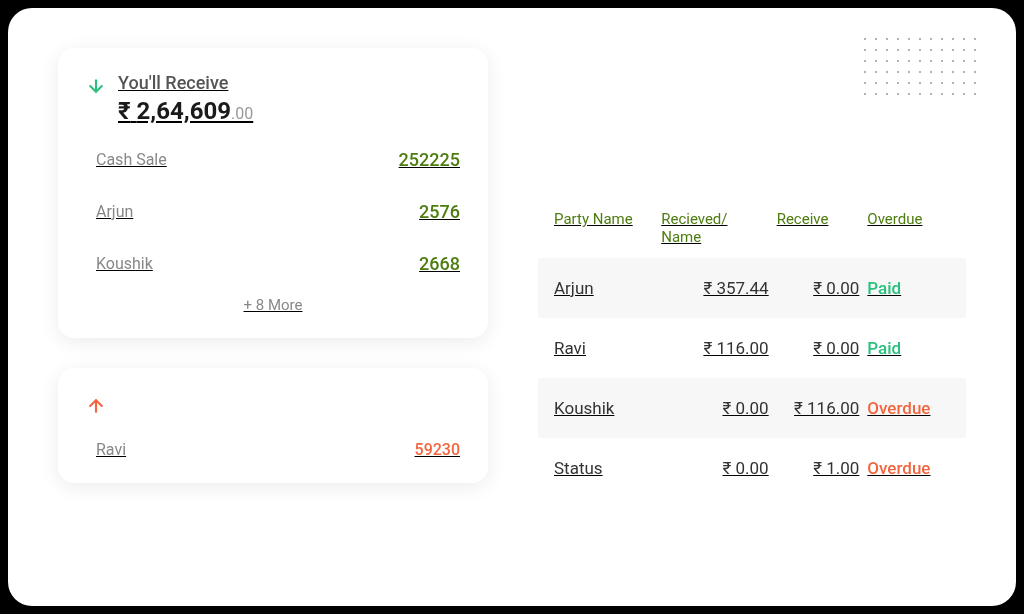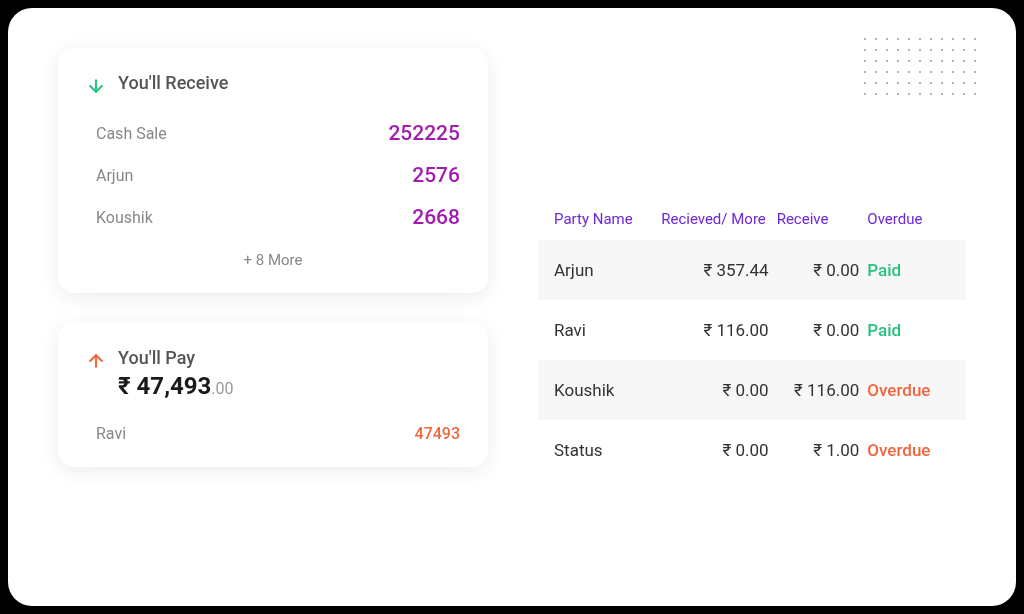--- a/index.html
+++ b/index.html
@@ -15,20 +15,21 @@
     .main-container {
       background: #fff;
       border-radius: 24px;
       width: 100%;
       max-width: 1008px;
       height: 598px;
       padding: 40px 50px;
       display: flex;
       gap: 50px;
       position: relative;
+      text-decoration: underline;
     }
     .dot-pattern {
       position: absolute;
       top: 30px;
       right: 40px;
       display: grid;
       grid-template-columns: repeat(11, 1fr);
       gap: 9px;
     }
     .dot-pattern span {
@@ -73,35 +74,35 @@
       color: #1a1a1a;
     }
     .card-amount .decimal {
       font-size: 16px;
       font-weight: 400;
       color: #999;
     }
     .item-list {
       display: flex;
       flex-direction: column;
-      gap: 18px;
+      gap: 31px;
       padding-left: 10px;
     }
     .item-row {
       display: flex;
       justify-content: space-between;
       align-items: center;
     }
     .item-name {
       font-size: 16px;
       color: #888;
     }
     .item-value-green {
-      font-size: 21px;
-      color: #a21caf;
+      font-size: 18px;
+      color: #4d7c0f;
       font-weight: 500;
     }
     .item-value-red {
       font-size: 16px;
       color: #f2663f;
       font-weight: 500;
     }
     .more-link {
       text-align: center;
       color: #888;
@@ -116,21 +117,21 @@
       width: 100%;
     }
     .table-header {
       display: grid;
       grid-template-columns: 1.2fr 1.3fr 1fr 1fr;
       padding: 12px 16px;
       gap: 8px;
     }
     .table-header span {
       font-size: 15px;
-      color: #6d28d9;
+      color: #4d7c0f;
     }
     .table-row {
       display: grid;
       grid-template-columns: 1.2fr 1.3fr 1fr 1fr;
       padding: 20px 16px;
       gap: 8px;
       align-items: center;
     }
     .table-row:nth-child(even) {
       background: #f7f7f7;
@@ -227,20 +228,24 @@
   <div class="left-panel">
 
     <div class="card">
       <div class="card-header">
         <svg class="arrow-icon" viewBox="0 0 24 24" fill="none" stroke="#28c27e" stroke-width="2.5" stroke-linecap="round" stroke-linejoin="round">
           <line x1="12" y1="5" x2="12" y2="19"></line>
           <polyline points="19 12 12 19 5 12"></polyline>
         </svg>
         <div>
           <div class="card-title">You'll Receive</div>
+          <div class="card-amount">
+            <span>₹</span>
+            <span>2,64,609</span><span class="decimal">.00</span>
+          </div>
         </div>
       </div>
       <div class="item-list">
         <div class="item-row">
           <span class="item-name">Cash Sale</span>
           <span class="item-value-green">252225</span>
         </div>
         <div class="item-row">
           <span class="item-name">Arjun</span>
           <span class="item-value-green">2576</span>
@@ -252,43 +257,36 @@
       </div>
       <div class="more-link">+ 8 More</div>
     </div>
 
     <div class="card">
       <div class="card-header">
         <svg class="arrow-icon" viewBox="0 0 24 24" fill="none" stroke="#f2663f" stroke-width="2.5" stroke-linecap="round" stroke-linejoin="round">
           <line x1="12" y1="19" x2="12" y2="5"></line>
           <polyline points="5 12 12 5 19 12"></polyline>
         </svg>
-        <div>
-          <div class="card-title">You'll Pay</div>
-          <div class="card-amount">
-            <span>₹</span>
-            <span>47,493</span><span class="decimal">.00</span>
-          </div>
-        </div>
       </div>
       <div class="item-list">
         <div class="item-row">
           <span class="item-name">Ravi</span>
-          <span class="item-value-red">47493</span>
+          <span class="item-value-red">59230</span>
         </div>
       </div>
     </div>
 
   </div>
 
   <div class="right-panel">
     <div class="table">
       <div class="table-header">
         <span>Party Name</span>
-        <span>Recieved/ More</span>
+        <span>Recieved/ Name</span>
         <span>Receive</span>
         <span>Overdue</span>
       </div>
       <div class="table-row">
         <span>Arjun</span>
         <span class="amount">₹ 357.44</span>
         <span class="amount">₹ 0.00</span>
         <span class="status-paid">Paid</span>
       </div>
       <div class="table-row">

